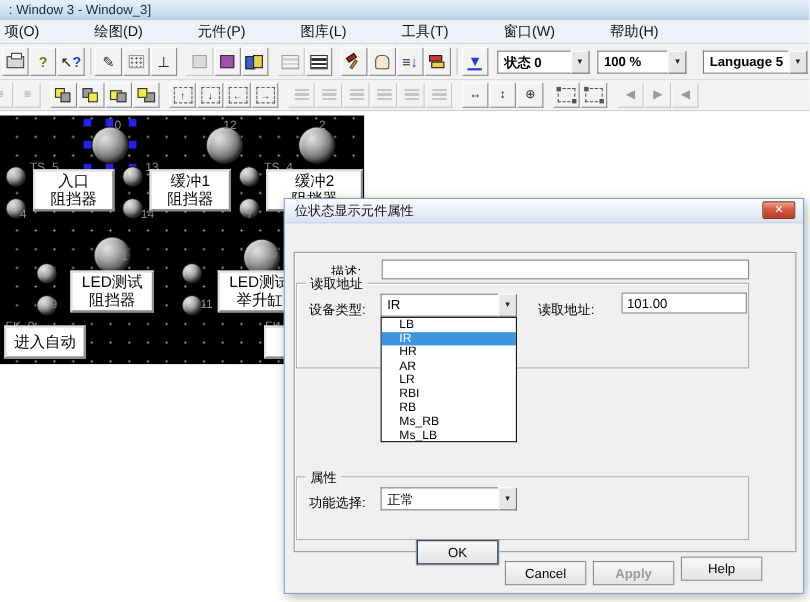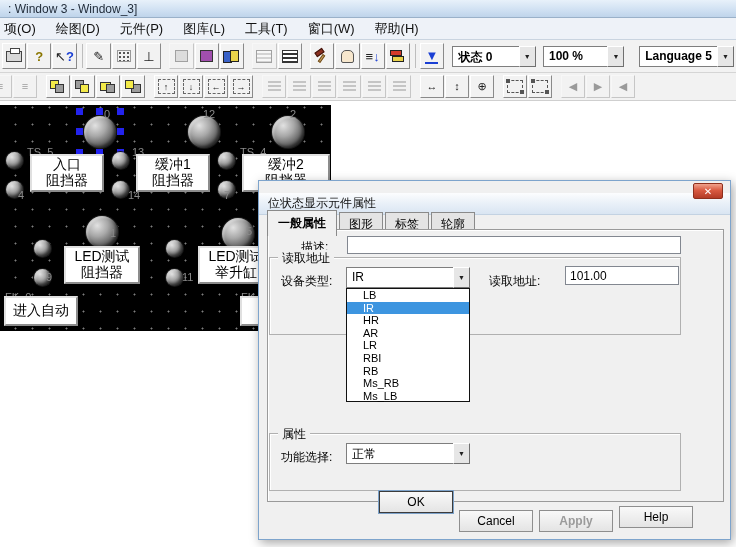--- a/index.html
+++ b/index.html
@@ -7,21 +7,21 @@
     font-family:"Liberation Sans","DejaVu Sans",sans-serif; }
   .app { position:relative; width:736px; height:547px; background:#fff; }
 
   
   .titlebar { height:18px; background:linear-gradient(#e8f1fa,#cfe0f2 60%,#bfd4ea);
     border-bottom:1px solid #9ab1c9; display:flex; align-items:center; padding-left:8px;
     font-size:12px; color:#1f2a38; }
 
   
   .menubar { height:22px; background:#eef2f8; border-bottom:1px solid #c9d4e0;
-    display:flex; align-items:center; font-size:13px; color:#111; padding-left:0; }
+    display:flex; align-items:center; font-size:13px; color:#111; padding-left:0;gap:30px; }
   .menu-item { padding:2px 10px; cursor:default; }
   .menu-item:first-child { margin-left:-6px; }
 
   
   .toolbar { display:flex; align-items:center; background:#f2f2f2; padding:3px 2px; }
   .tb1 { height:33px; border-bottom:1px solid #d5d5d5; }
   .tb2 { height:28px; border-bottom:1px solid #cfcfcf; }
   .tbtn { width:26px; height:26px; display:flex; align-items:center; justify-content:center;
     background:#f2f2f2; border:1px solid; border-color:#ffffff #8a8a8a #8a8a8a #ffffff;
     margin-right:1px; font-size:13px; color:#222; position:relative; }
@@ -86,21 +86,21 @@
     display:flex; flex-direction:column; align-items:center; justify-content:center;
     font-size:14px; line-height:1.12; text-align:center; }
   .anno { position:absolute; color:#8a8a8a; font-size:11px; white-space:nowrap; }
   .handles { position:absolute; }
   .hd { position:absolute; width:7px; height:7px; background:#2323ee; }
 
   
   .dialog { position:absolute; left:258px; top:180px; width:473px; height:360px; background:#f0f0f0;
     border:1px solid #7ea4cc; box-shadow:2px 3px 10px rgba(0,0,0,.35); font-size:12px; color:#000; }
   .dlg-title { height:22px; background:linear-gradient(#fcfdfe,#e9f0f8 50%,#d9e5f2);
-    border-bottom:1px solid #c3d2e2; display:flex; align-items:center; padding-left:9px; font-size:12px; color:#111;margin-top:12px; }
+    border-bottom:1px solid #c3d2e2; display:flex; align-items:center; padding-left:9px; font-size:12px; color:#111; }
   .dlg-close { position:absolute; right:7px; top:2px; width:30px; height:16px;
     background:linear-gradient(#f0a28c,#d95a41 45%,#b33b26); border:1px solid #8e2f1d; border-radius:2px;
     color:#fff; font-size:10px; font-weight:bold; display:flex; align-items:center; justify-content:center; }
   .tabs { position:absolute; left:8px; top:28px; display:flex; align-items:flex-end; }
   .tab { border:1px solid #8a8a8a; border-bottom:none; background:#e4e4e4; padding:3px 9px 2px 9px;
     margin-right:2px; font-size:12px; }
   .tab.active { background:#f0f0f0; padding:4px 10px 4px 10px; position:relative; top:1px;
     z-index:3; font-weight:bold; }
   .page { position:absolute; left:8px; top:48px; width:457px; height:273px;
     border:1px solid #9a9a9a; box-shadow:inset 1px 1px 0 #fff; background:#f0f0f0; }
@@ -386,26 +386,20 @@
   </div>
 
   <div class="dialog">
     <div class="dlg-title">
       <span>位状态显示元件属性</span>
     </div>
     <div class="dlg-close">
       <span>✕</span>
     </div>
 
-    <div class="tabs">
-      <span class="tab active">一般属性</span>
-      <span class="tab">图形</span>
-      <span class="tab">标签</span>
-      <span class="tab">轮廓</span>
-    </div>
     <div class="page"></div>
 
     <span class="dlabel" style="left:42px;top:58px">描述:</span>
     <input class="dinput" style="left: 88px; top: 55px; width: 334px; height: 18px;" readonly="" value="">
 
     <div class="grp" style="left:10px;top:76px;width:412px;height:78px">
       <span class="grp-label">读取地址</span>
     </div>
     <span class="dlabel" style="left:22px;top:92px">设备类型:</span>
     <div class="combo" style="position:absolute;left:87px;top:86px;width:124px">

